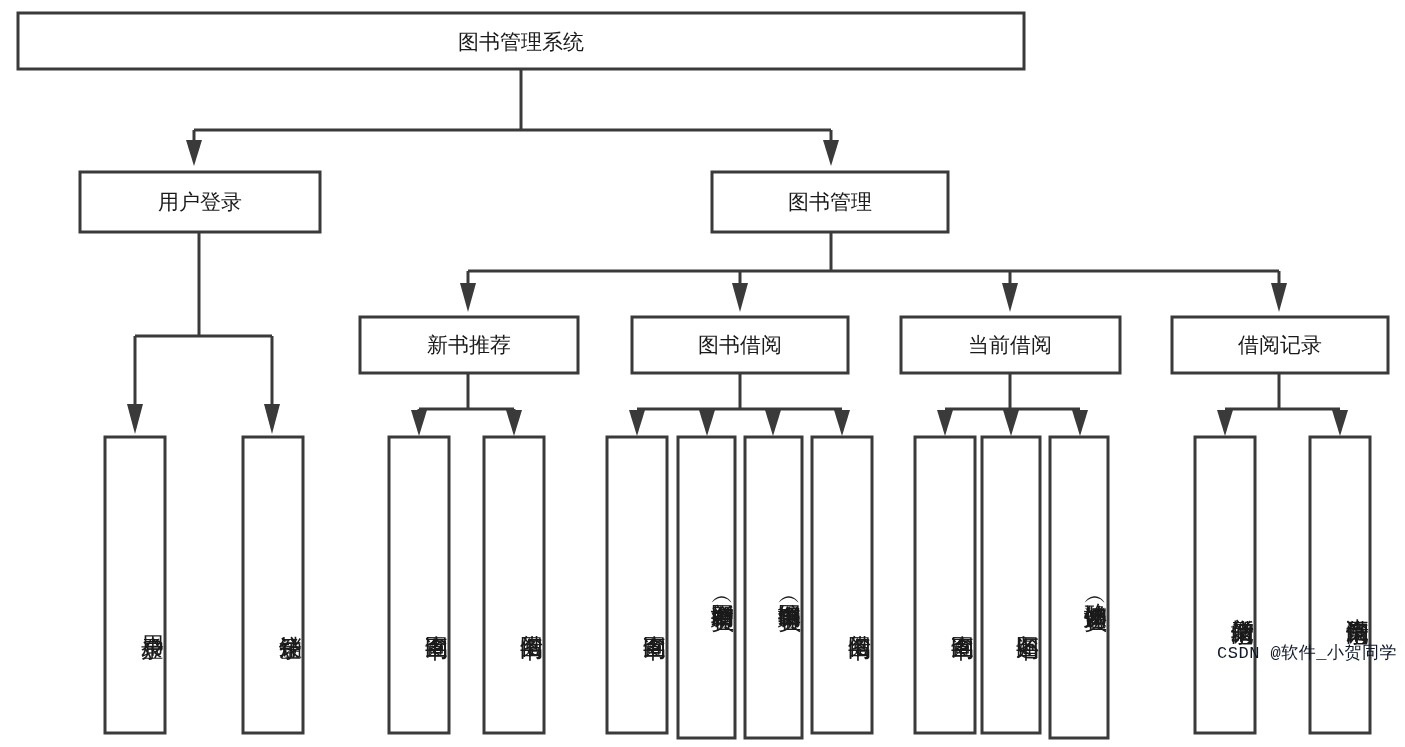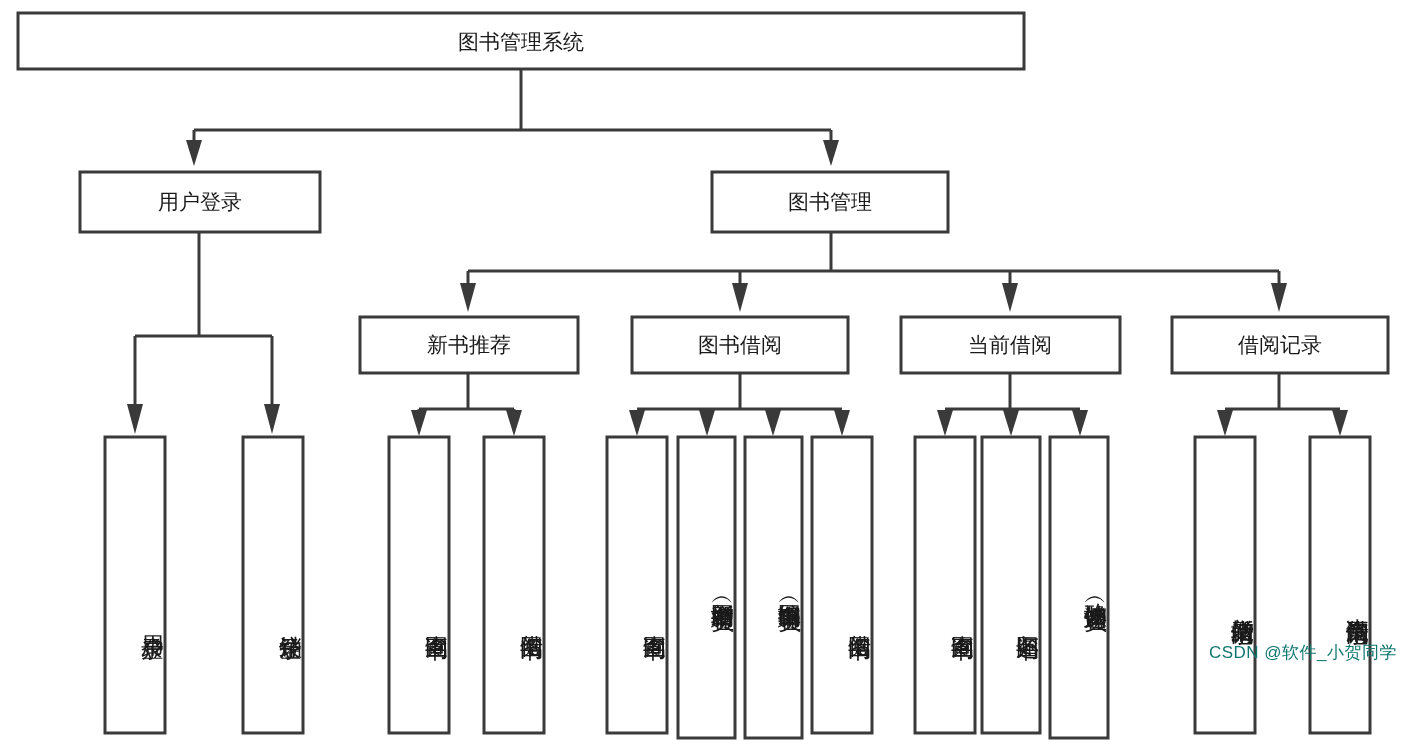--- a/index.html
+++ b/index.html
@@ -61,23 +61,23 @@
     display: flex;
     align-items: flex-start;
     justify-content: center;
     white-space: nowrap;
     pointer-events: none;
   }
   .watermark {
     position: absolute;
     right: 8px;
     bottom: 4px;
-    font-family: Liberation Sans, sans-serif;
+    font-family: Liberation Mono, monospace;
     font-size: 17px;
-    color: #0f766e;
+    color: #0f172a;
     letter-spacing: 0.5px;
     white-space: nowrap;
     margin-left: 33px;
   }
 </style>
 </head>
 <body>
 
 <div id="diagram-root">
 

